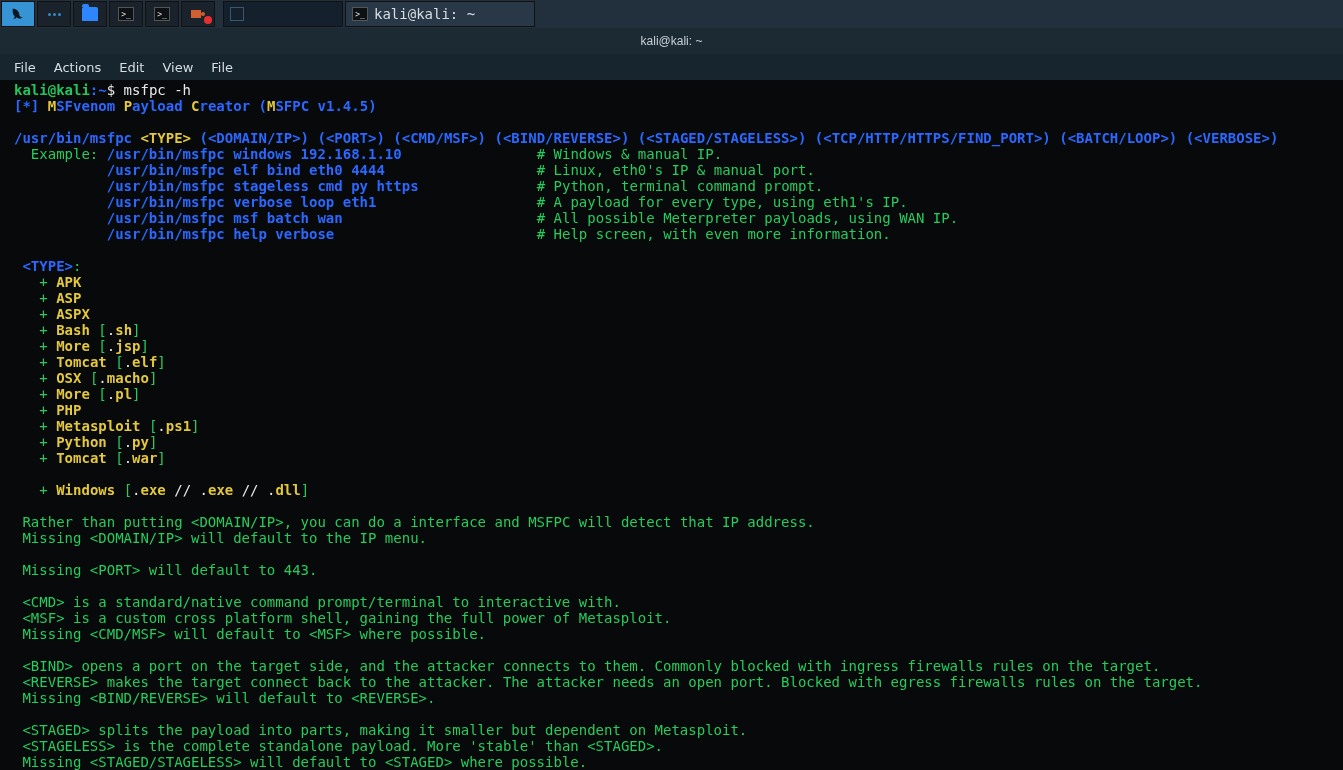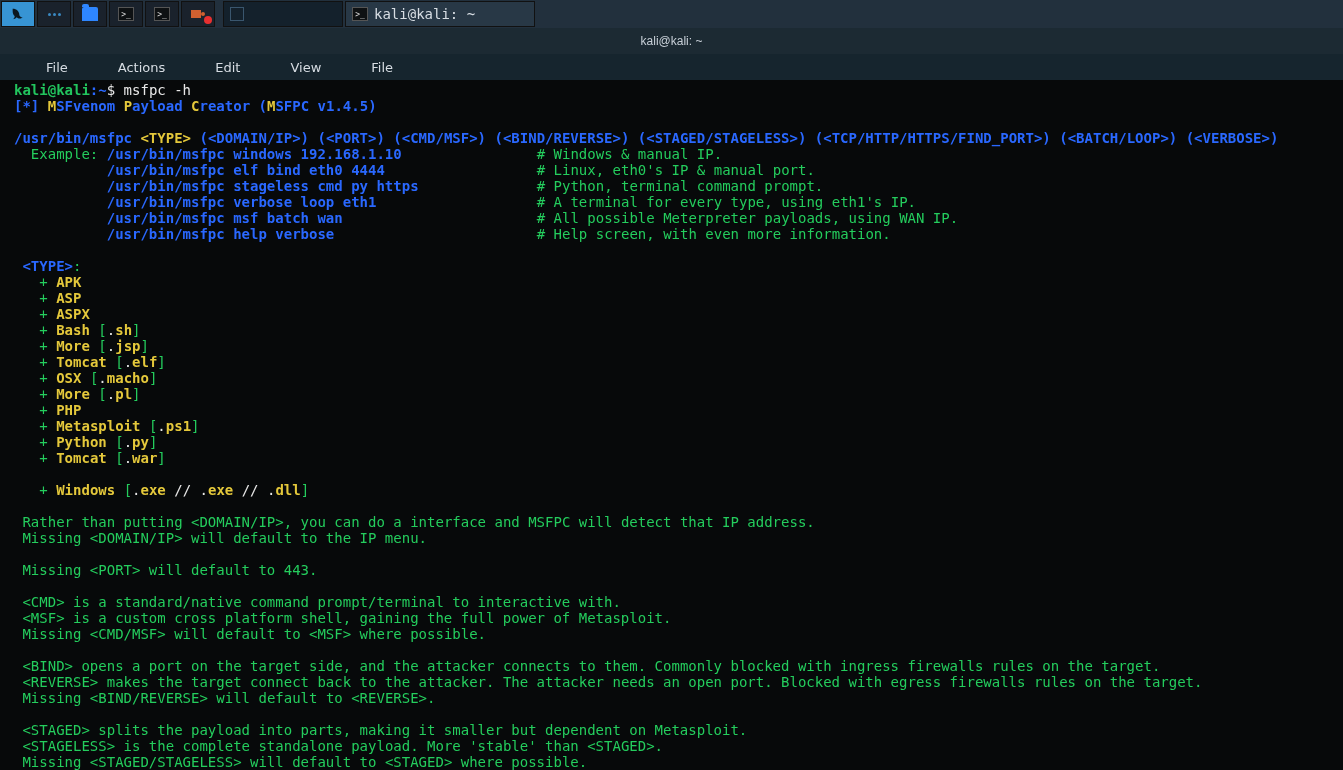--- a/index.html
+++ b/index.html
@@ -27,21 +27,21 @@
   .titlebar {
     height:26px; background:#1c2a33; display:flex; align-items:center;
     justify-content:center; color:#c8d0d8; font-family:sans-serif;
     font-size:12px; position:relative;
   }
   .menubar {
     height:26px; background:#16252e; display:flex; align-items:center;
     gap:18px; padding-left:14px; color:#d7dde3;
     font-family:"DejaVu Sans",sans-serif; font-size:13px;
   }
-  .menubar span { cursor:default;margin-left:32px; }
+  .menubar span { cursor:default; }
   .term {
     padding:2px 14px 10px 14px;
     line-height:16px; white-space:pre;
     background:#07090a;
     height:calc(770px - 28px - 26px - 26px);
     overflow:hidden;
   }
   .c-blue   { color:#2a68ff; }
   .c-green  { color:#24cd5d; }
   .c-yellow { color:#e4c83b; }
@@ -113,21 +113,21 @@
   <span>File</span>
 </div>
 
 <div class="term"><span class="c-red bold">kali@kali</span><span class="c-blue bold">:</span><span class="c-blue bold">~</span><span class="c-white">$</span><span class="c-white"> </span><span class="c-white">msfpc -h</span>
 <span class="c-blue bold">[*]</span> <span class="c-yellow bold">M</span><span class="c-blue bold">SF</span><span class="c-blue bold">venom</span> <span class="c-yellow bold">P</span><span class="c-blue bold">ayload</span> <span class="c-yellow bold">C</span><span class="c-blue bold">reator</span><span class="c-blue bold"> (</span><span class="c-yellow bold">M</span><span class="c-blue bold">SFPC</span><span class="c-blue bold"> v1.4.5</span><span class="c-blue bold">)</span>
 
 <span class="c-blue bold">/usr/bin/msfpc</span><span class="c-yellow bold"> &lt;TYPE&gt; </span><span class="c-blue bold">(&lt;DOMAIN/IP&gt;) </span><span class="c-blue bold">(&lt;PORT&gt;) </span><span class="c-blue bold">(&lt;CMD/MSF&gt;) </span><span class="c-blue bold">(&lt;BIND/REVERSE&gt;) </span><span class="c-blue bold">(&lt;STAGED/STAGELESS&gt;) </span><span class="c-blue bold">(&lt;TCP/HTTP/HTTPS/FIND_PORT&gt;) </span><span class="c-blue bold">(&lt;BATCH/LOOP&gt;) </span><span class="c-blue bold">(&lt;VERBOSE&gt;)</span>
 <span class="c-green">  Example: </span><span class="ex-col"><span class="c-blue bold">/usr/bin/msfpc windows 192.168.1.10</span></span><span class="c-green"># Windows &amp; manual IP.</span>
            <span class="ex-col"><span class="c-blue bold">/usr/bin/msfpc elf bind eth0 4444</span></span><span class="c-green"># Linux, eth0's IP &amp; manual port.</span>
            <span class="ex-col"><span class="c-blue bold">/usr/bin/msfpc stageless cmd py https</span></span><span class="c-green"># Python, terminal command prompt.</span>
-           <span class="ex-col"><span class="c-blue bold">/usr/bin/msfpc verbose loop eth1</span></span><span class="c-green"># A terminal for every type, using eth1's IP.</span>
+           <span class="ex-col"><span class="c-blue bold">/usr/bin/msfpc verbose loop eth1</span></span><span class="c-green"># A payload for every type, using eth1's IP.</span>
            <span class="ex-col"><span class="c-blue bold">/usr/bin/msfpc msf batch wan</span></span><span class="c-green"># All possible Meterpreter payloads, using WAN IP.</span>
            <span class="ex-col"><span class="c-blue bold">/usr/bin/msfpc help verbose</span></span><span class="c-green"># Help screen, with even more information.</span>
 
 <span class="c-blue bold"> &lt;TYPE&gt;</span><span class="c-green">:</span>
    <span class="c-green">+</span> <span class="c-yellow bold">APK</span>
    <span class="c-green">+</span> <span class="c-yellow bold">ASP</span>
    <span class="c-green">+</span> <span class="c-yellow bold">ASPX</span>
    <span class="c-green">+</span> <span class="c-yellow bold">Bash</span> <span class="c-green">[</span><span class="c-white">.</span><span class="c-yellow bold">sh</span><span class="c-green">]</span>
    <span class="c-green">+</span> <span class="c-yellow bold">More</span> <span class="c-green">[</span><span class="c-white">.</span><span class="c-yellow bold">jsp</span><span class="c-green">]</span>
    <span class="c-green">+</span> <span class="c-yellow bold">Tomcat</span> <span class="c-green">[</span><span class="c-white">.</span><span class="c-yellow bold">elf</span><span class="c-green">]</span>

